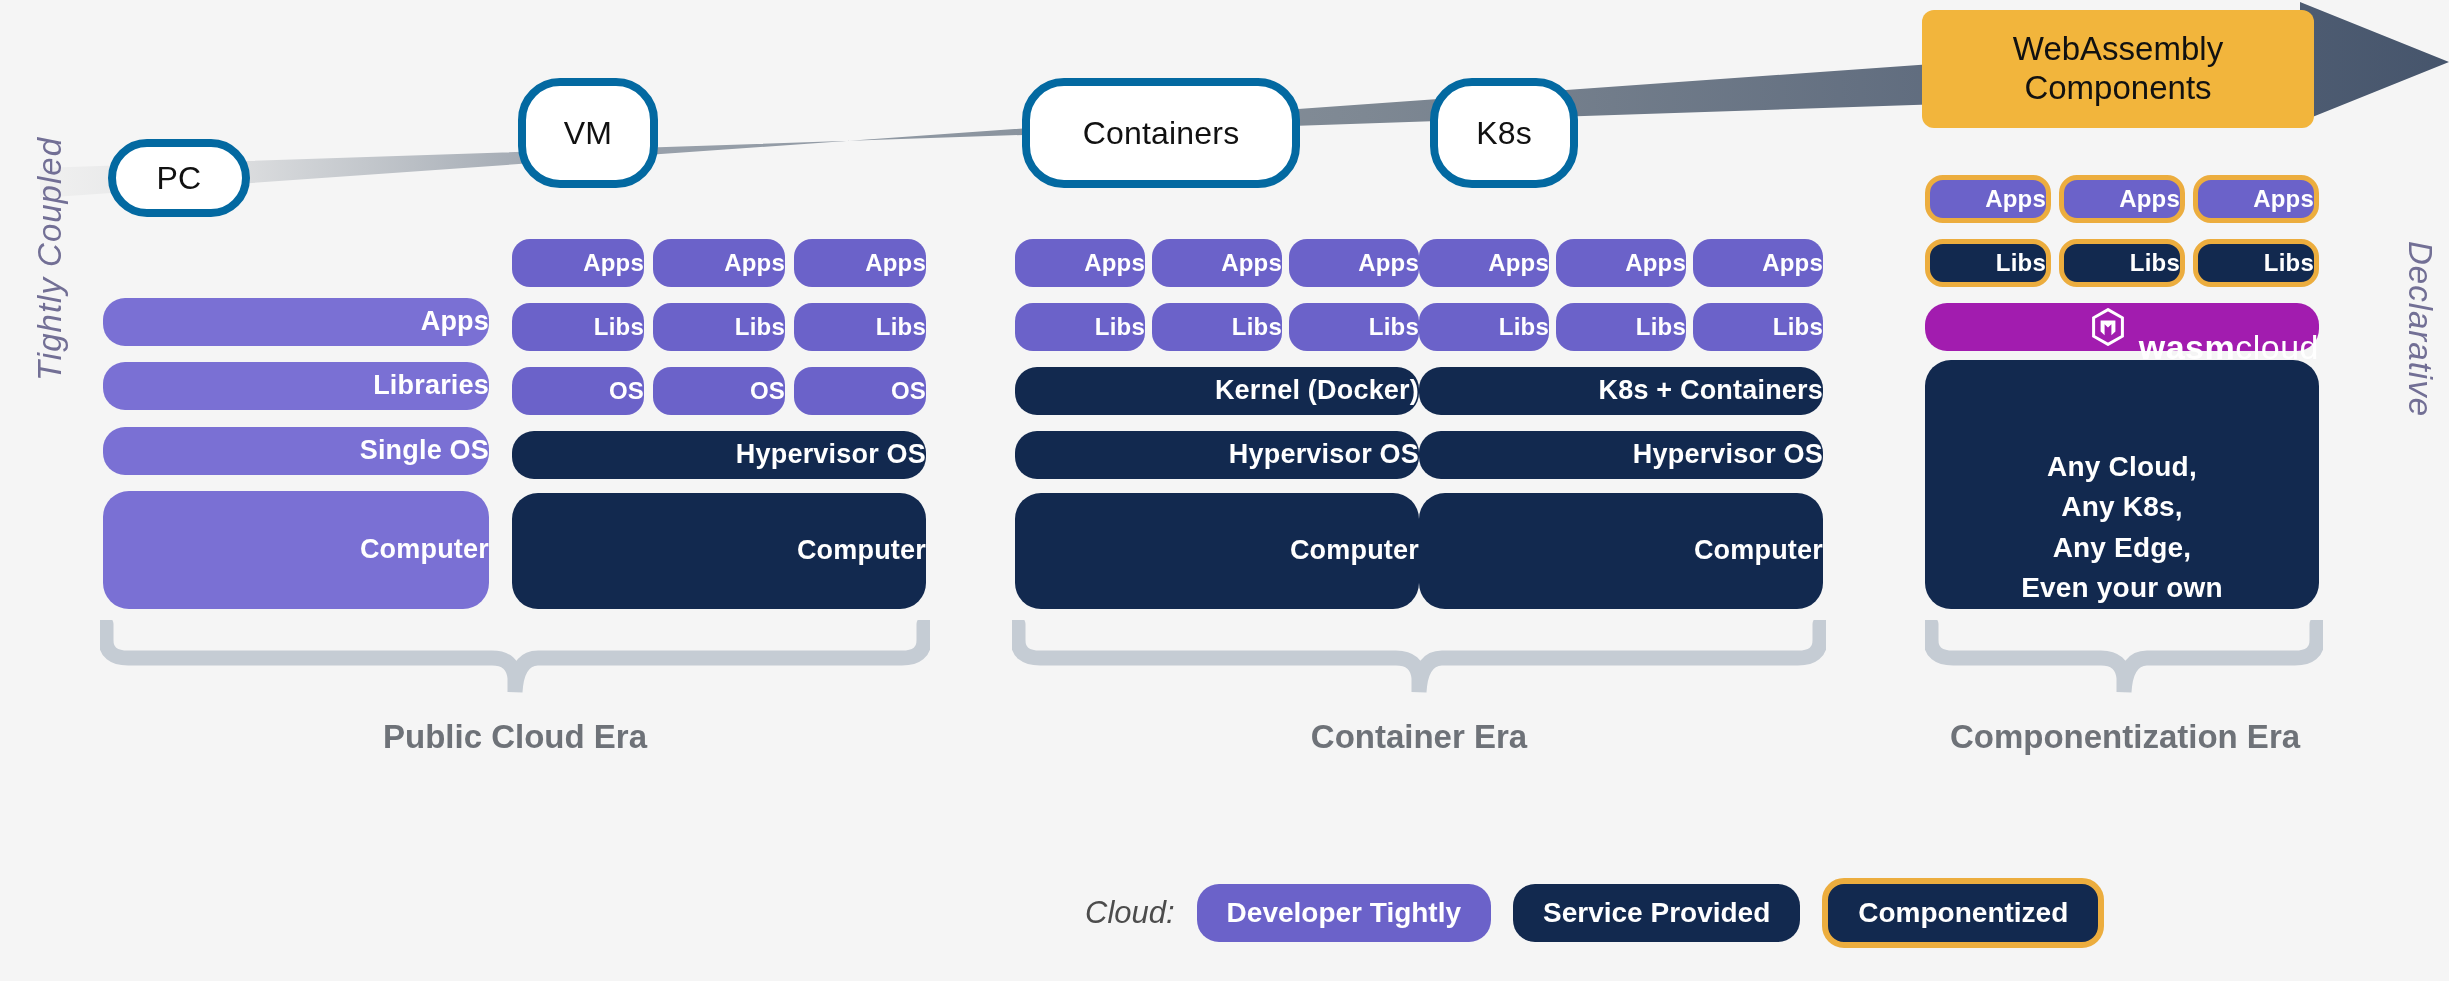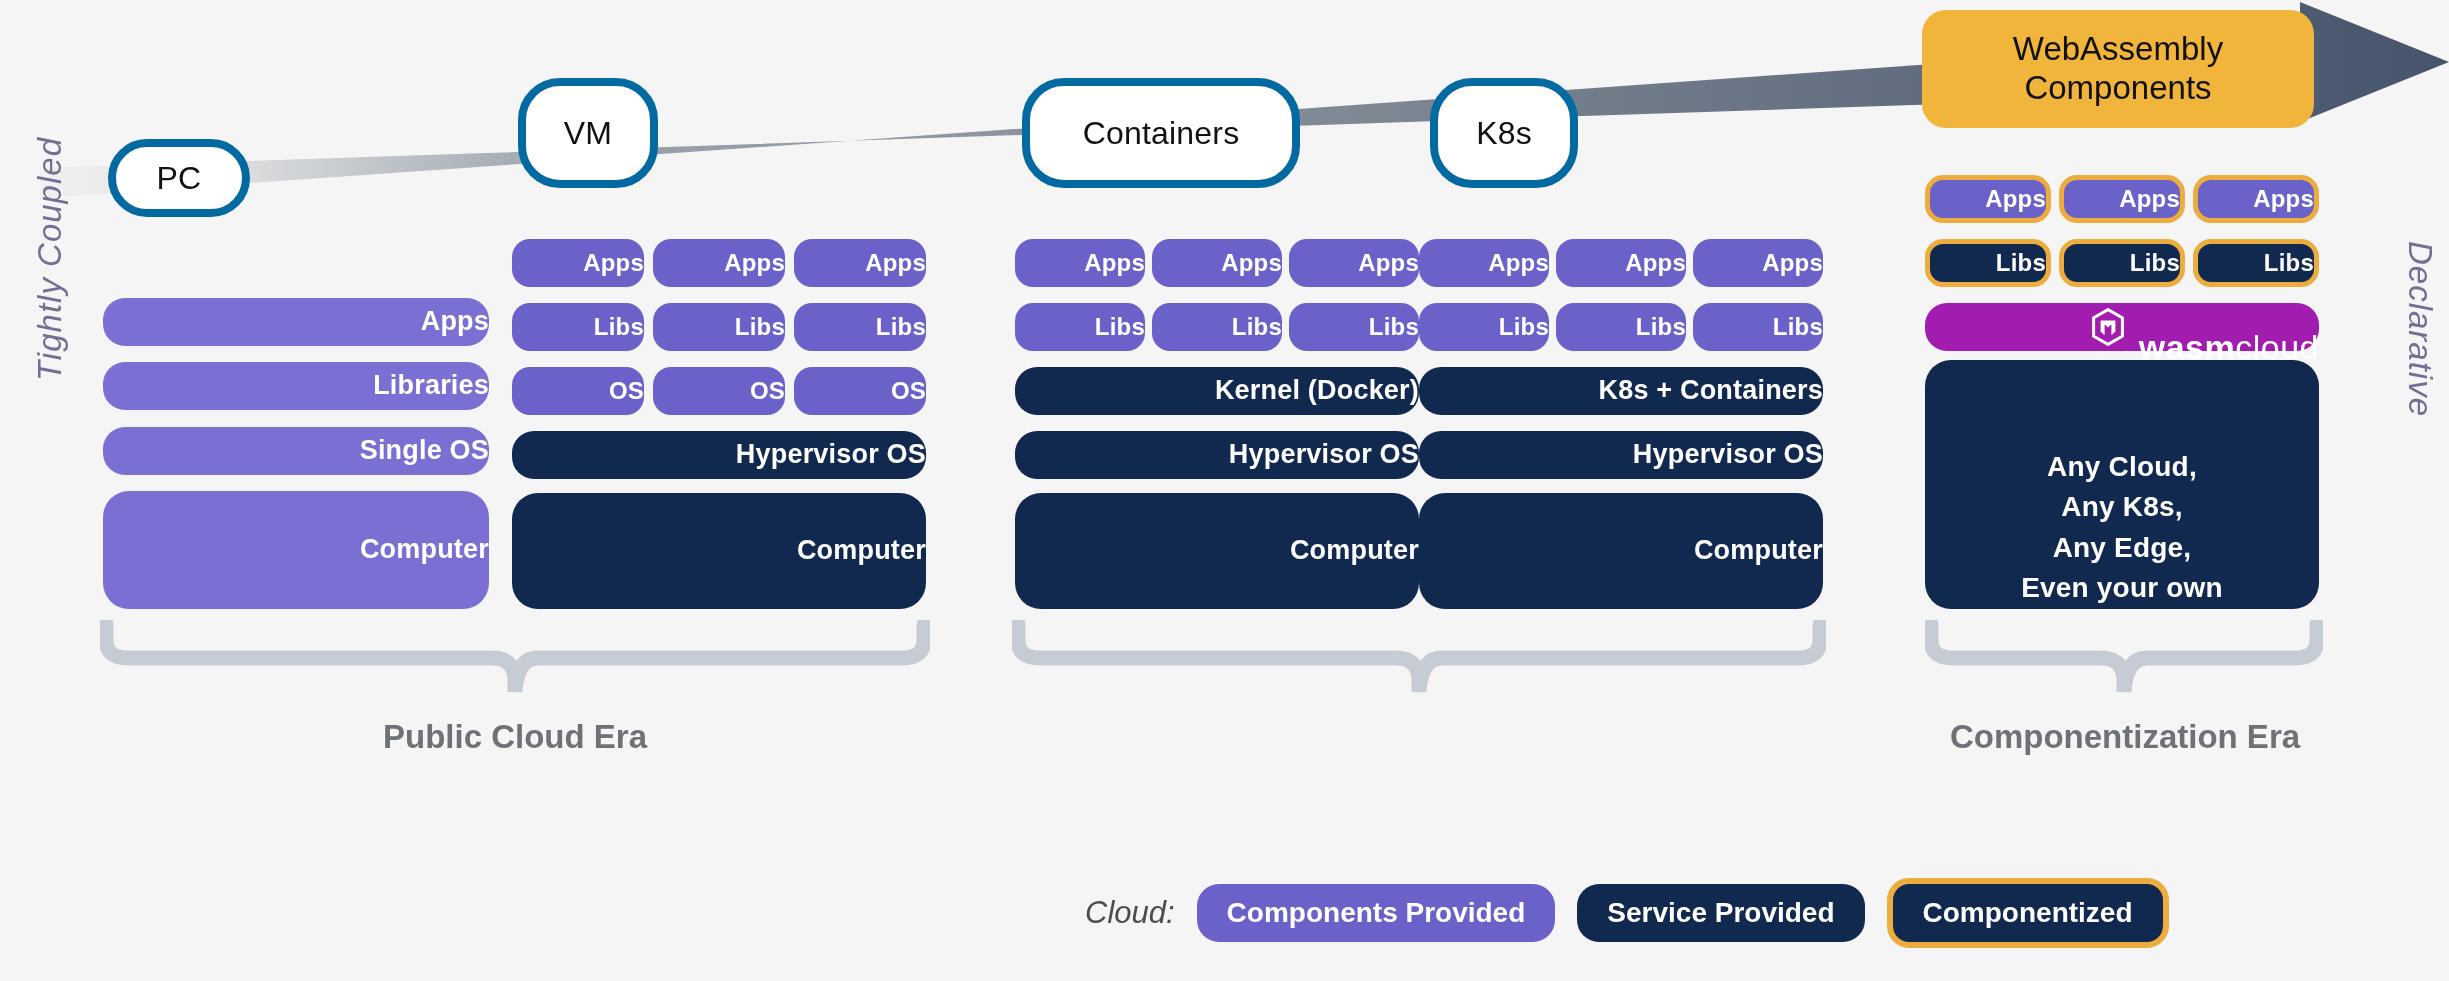--- a/index.html
+++ b/index.html
@@ -143,21 +143,21 @@
   </div>
 
   <div class="bubble" style="left:1022px; top:78px; width:278px; height:110px;">
     <span>Containers</span>
   </div>
 
   <div class="bubble" style="left:1430px; top:78px; width:148px; height:110px;">
     <span>K8s</span>
   </div>
 
-  <div style="position:absolute;left:1922px;top:10px;width:392px;height:118px;background:#f2b53c;border-radius:24px;display:flex;flex-direction:column;align-items:center;justify-content:center;z-index:6;color:#111;font-size:33px;line-height:1.18;">
+  <div style="position:absolute;left:1922px;top:10px;width:392px;height:118px;background:#f2b53c;border-radius:12px;display:flex;flex-direction:column;align-items:center;justify-content:center;z-index:6;color:#111;font-size:33px;line-height:1.18;">
     <span>WebAssembly</span>
     <span>Components</span>
   </div>
 
   <div class="blk dev-l big" style="left:103px; top:298px; width:386px; height:48px;">
     <span>Apps</span></div>
   <div class="blk dev-l big" style="left:103px; top:362px; width:386px; height:48px;">
     <span>Libraries</span></div>
   <div class="blk dev-l big" style="left:103px; top:427px; width:386px; height:48px;">
     <span>Single OS</span></div>
@@ -267,32 +267,35 @@
   <svg class="brace" style="left:100px; top:620px; width:830px; height:76px;" viewBox="0 0 830 76" preserveAspectRatio="none">
     <path d="M6,4 L6,20 Q6,38 28,38 L392,38 Q413,38 415,58 L415,72 Q417,38 438,38 L802,38 Q824,38 824,20 L824,4" fill="none" stroke="#c5ccd4" stroke-width="15" stroke-linecap="round"></path>
   </svg>
   <div class="era-label" style="left:100px; top:718px; width:830px;">
     <span>Public Cloud Era</span>
   </div>
 
   <svg class="brace" style="left:1012px; top:620px; width:814px; height:76px;" viewBox="0 0 814 76" preserveAspectRatio="none">
     <path d="M6,4 L6,20 Q6,38 28,38 L384,38 Q405,38 407,58 L407,72 Q409,38 430,38 L786,38 Q808,38 808,20 L808,4" fill="none" stroke="#c5ccd4" stroke-width="15" stroke-linecap="round"></path>
   </svg>
+  <div class="era-label" style="left:1012px; top:718px; width:814px;">
+    <span>Container Era</span>
+  </div>
 
   <svg class="brace" style="left:1925px; top:620px; width:398px; height:76px;" viewBox="0 0 398 76" preserveAspectRatio="none">
     <path d="M6,4 L6,20 Q6,38 28,38 L176,38 Q197,38 199,58 L199,72 Q201,38 222,38 L370,38 Q392,38 392,20 L392,4" fill="none" stroke="#c5ccd4" stroke-width="15" stroke-linecap="round"></path>
   </svg>
   <div class="era-label" style="left:1875px; top:718px; width:500px;">
     <span>Componentization Era</span>
   </div>
 
   <div id="legend" style="left:1085px; top:878px;">
     <span class="legend-title">Cloud:</span>
     <span class="legend-chip dev">
-      <span>Components Provided</span>
+      <span>Developer Tightly</span>
     </span>
     <span class="legend-chip svc">
       <span>Service Provided</span>
     </span>
     <span class="legend-chip comp">
       <span>Componentized</span>
     </span>
   </div>
 
 </div>

